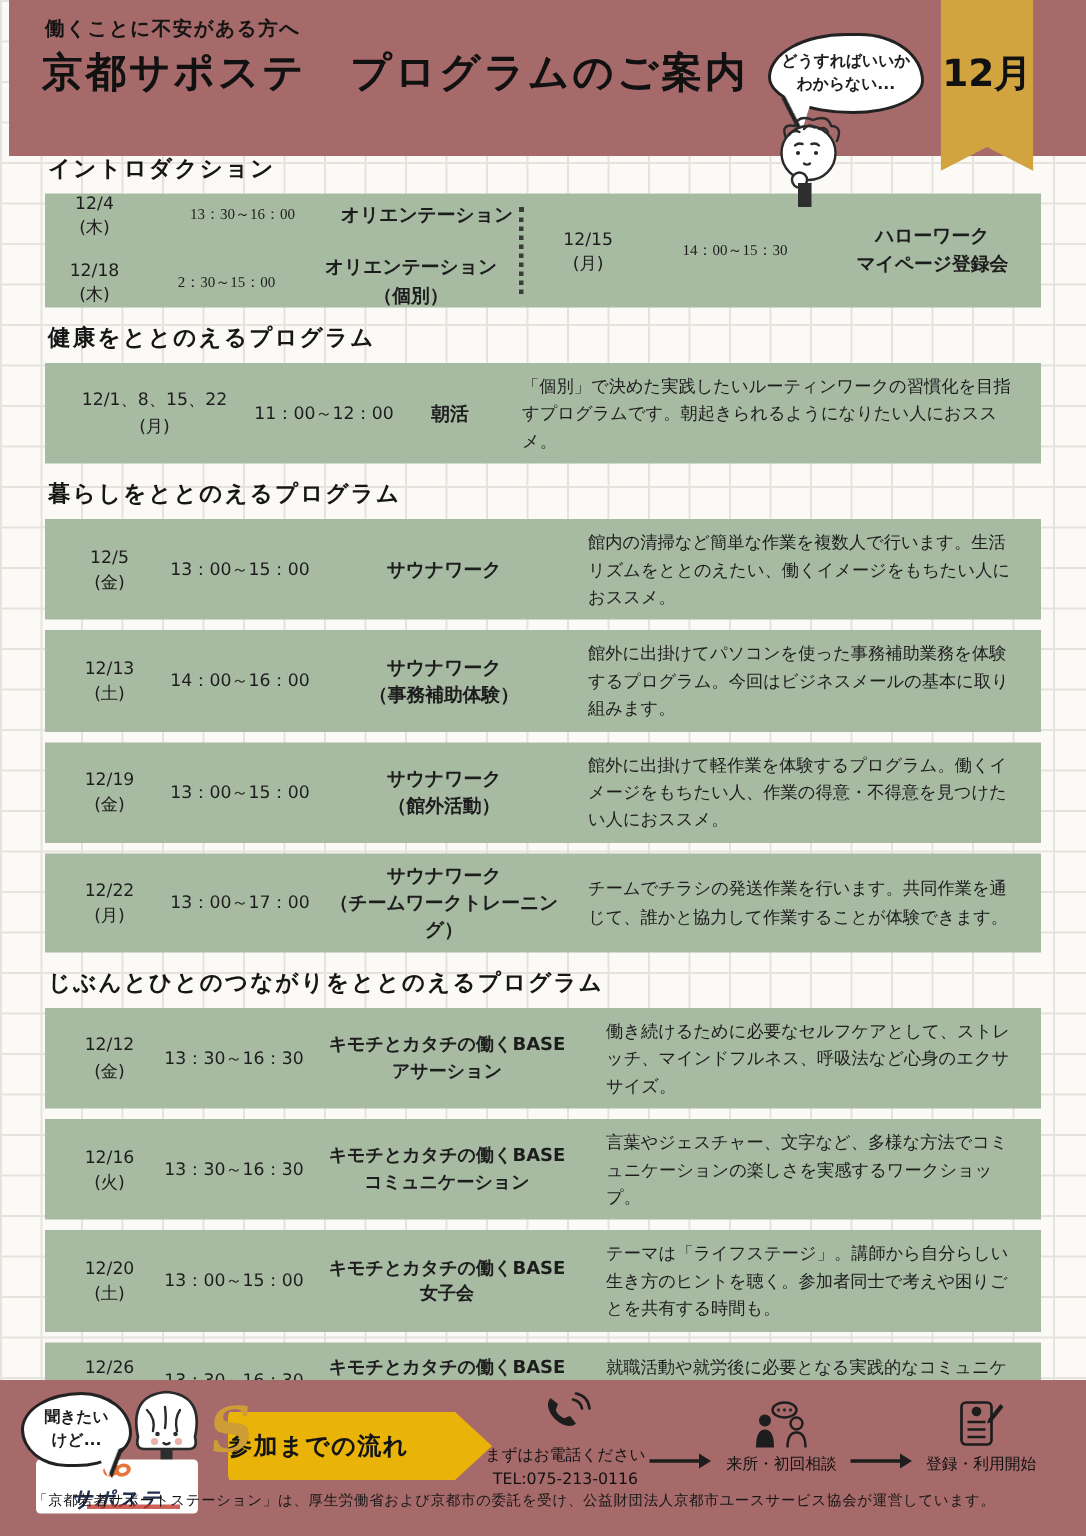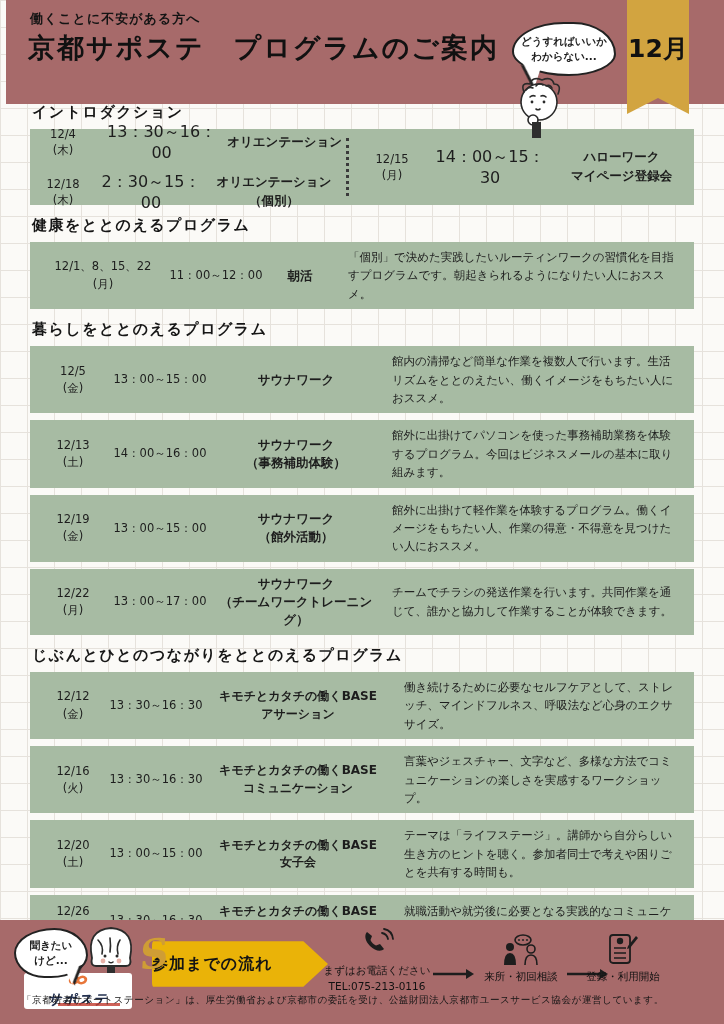--- a/index.html
+++ b/index.html
@@ -49,21 +49,21 @@
   .sec-health .c-time { width:96px; }
   .sec-health .c-title { width:72px; }
   .sec-base .c-title { width:188px; font-size:12px; }
   .sec-base .c-time { width:96px; }
   
   .intro-box { background:#a7bba3; height:76px; display:flex; align-items:center; margin-bottom:2px; }
   .intro-left { width:47%; display:flex; flex-direction:column; justify-content:center; gap:10px; height:100%; padding:4px 0; }
   .intro-right { flex:1; display:flex; align-items:center; height:100%; }
   .intro-row { display:flex; align-items:center;justify-content:space-between; }
   .i-date { width:66px; text-align:center; font-size:11.5px; line-height:1.4; flex:none; }
-  .i-time { width:110px; text-align:center; font-size:16px; flex:none; }
+  .i-time { width:110px; text-align:center; font-size:10px; flex:none;font-family:Liberation Serif, serif; }
   .i-title { font-size:12.5px; font-weight:800; white-space:pre-line; text-align:center; line-height:1.5; }
   .intro-divider { border-left:3px dotted #3a3a3a; height:58px; margin:0 4px; }
   .intro-right .i-date { width:78px; }
   .intro-right .i-time { width:118px; }
   .intro-right .i-title { flex:1; }
   
   .footer { position:absolute; top:920px; left:0; width:724px; height:104px; background:#a76a6a; z-index:4; }
   .bubble-foot { top:8px; left:14px; width:74px; height:50px; font-size:10.5px; font-weight:600;
     border-radius:60% 50% 55% 45% / 55% 60% 50% 55%; }
   .bubble-foot::after {
@@ -79,21 +79,21 @@
   .flow-banner { position:absolute; top:17px; left:152px; width:176px; height:54px; background:#eab308;
     clip-path:polygon(0 8%,86% 8%,100% 50%,86% 92%,0 92%); border-radius:8px;
     display:flex; align-items:center; justify-content:flex-start; }
   .flow-banner span { font-size:16px; font-weight:800; color:#141414; letter-spacing:1px; margin-right:18px; }
   .s-curl { position:absolute; top:14px; left:140px; font-family:"DejaVu Serif","Liberation Serif",serif;
     font-size:40px; font-weight:800; font-style:italic; color:#cf9d35; transform:rotate(-8deg); line-height:1; z-index:5; }
   .step { position:absolute; display:flex; flex-direction:column; align-items:center; gap:3px; text-align:center; }
   .step-label { font-size:10.5px; line-height:1.5; color:#111; white-space:pre-line; font-weight:500; }
   .step-phone { top:8px; left:318px; width:118px; }
   .step-visit { top:14px; left:478px; width:86px; }
-  .step-reg   { top:12px; left:573px; width:100px; }
+  .step-reg   { top:12px; left:604px; width:100px; }
   .flow-arrow { position:absolute; top:48px; }
   .fa1 { left:432px; } .fa2 { left:566px; }
   .disclaimer { position:absolute; top:74px; left:22px; font-size:9.6px; letter-spacing:.5px; color:#151515; }
   svg .ln { fill:none; stroke:#2a2a2a; stroke-width:1.6; stroke-linecap:round; stroke-linejoin:round; }
   svg .fl { fill:#2a2a2a; }
 </style>
 </head>
 <body>
 
 <div class="page">

